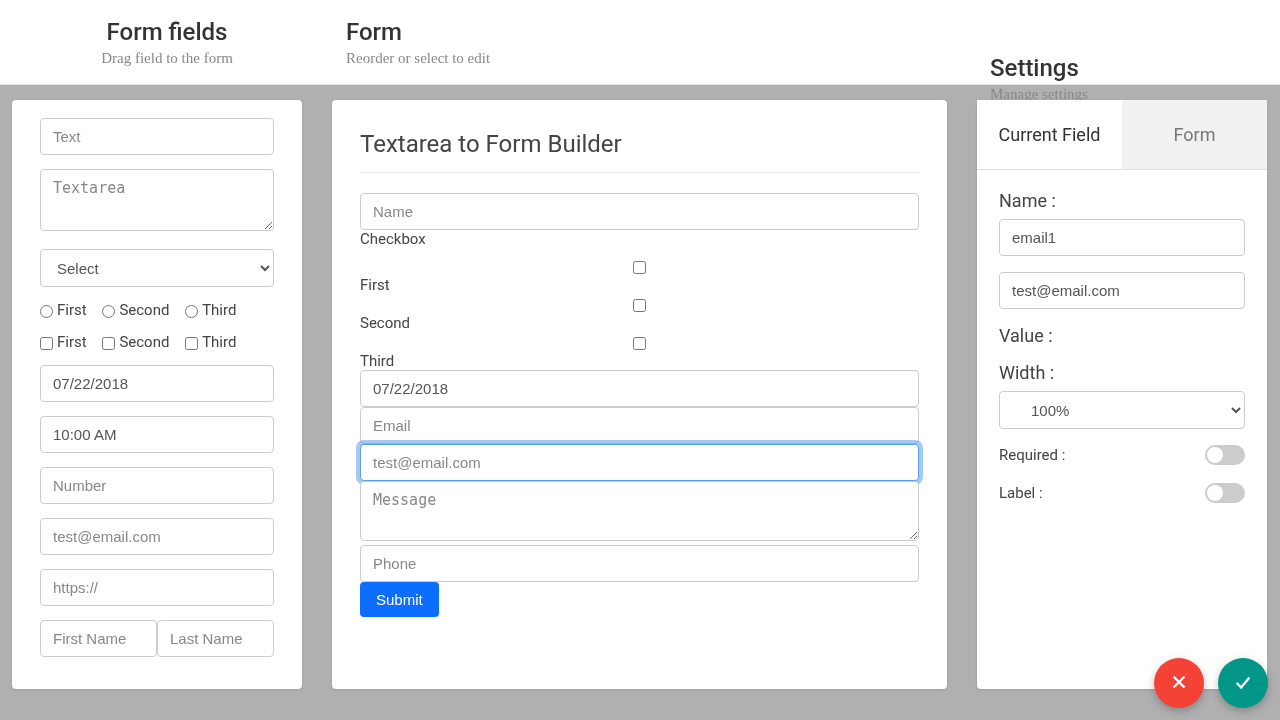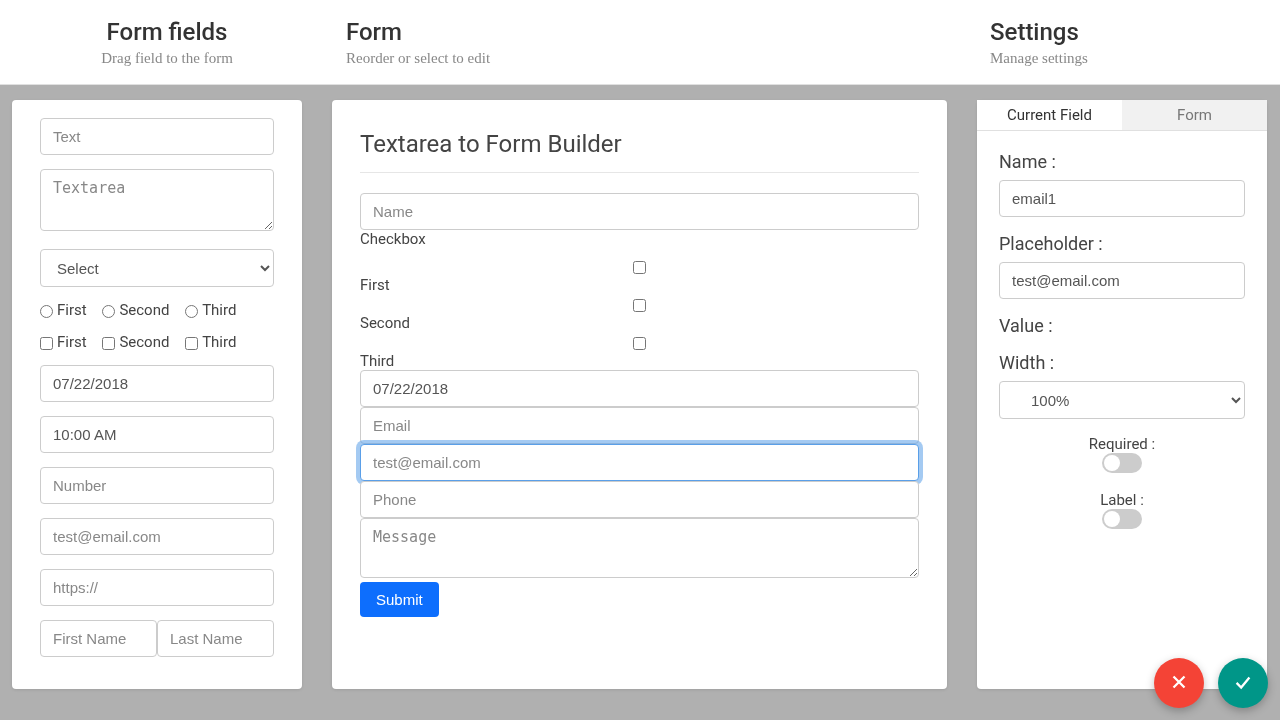--- a/index.html
+++ b/index.html
@@ -13,21 +13,21 @@
   }
   .header {
     display: flex;
     background: #fff;
     border-bottom: 1px solid #e0e0e0;
     height: 85px;
   }
   .header-col { padding: 18px 12px 12px 12px; }
   .header-col.left { width: 334px; text-align: center; }
   .header-col.center { width: 644px; }
-  .header-col.right { width: 302px; }
+  .header-col.right { width: 302px; margin-top: 36px; }
   .header-col h1 { font-size: 24px; font-weight: 500; color: #333; margin-bottom: 4px; }
   .header-col p { color: #888; font-size: 15px; font-family: Liberation Serif, serif; }
 
   .workspace { display: flex; padding: 15px 12px 0 12px; gap: 30px; }
   .panel {
     background: #fff;
     border-radius: 4px;
     box-shadow: 0 1px 3px rgba(0,0,0,0.1);
   }
   .panel.left { width: 290px; padding: 18px 28px; max-height: 620px; overflow: hidden; }
@@ -83,40 +83,40 @@
     background: #0d6efd;
     color: #fff;
     border: none;
     border-radius: 4px;
     padding: 9px 16px;
     font-size: 15px;
     cursor: pointer;
   }
 
   .tabs { display: flex; border-bottom: 1px solid #e0e0e0; }
-  .tabs .tab { flex: 1; text-align: center; padding: 6px 8px; font-size: 15px; cursor: pointer; }
+  .tabs .tab { flex: 1; text-align: center; padding: 24px 8px; font-size: 18px; cursor: pointer; }
   .tabs .tab.active { background: #fff; color: #333; }
   .tabs .tab.inactive { background: #f1f1f1; color: #777; }
 
   .settings-body { padding: 20px 22px; }
   .settings-body .setting { margin-bottom: 16px; }
   .settings-body .setting .slabel { font-size: 18px; color: #444; margin-bottom: 8px; display: block; }
   .settings-body input[type="text"], .settings-body select {
     width: 100%;
     border: 1px solid #ccc;
     border-radius: 4px;
     padding: 9px 12px;
     font-size: 15px;
     color: #555;
     background: #fff;
   }
   .settings-body input[type="text"]::placeholder { color: #aaa; }
   .settings-body select { height: 38px; appearance: menulist; padding-left: 27px; }
 
-  .toggle-row { display: flex; align-items: center; justify-content: space-between; margin-bottom: 18px; flex-direction: column; }
+  .toggle-row { display: flex; align-items: center; justify-content: space-between; margin-bottom: 18px; }
   .toggle-row .slabel { font-size: 15px; color: #444; }
   .toggle {
     width: 40px; height: 20px; border-radius: 10px; background: #ccc; position: relative; cursor: pointer;
   }
   .toggle::after {
     content: ""; position: absolute; left: 2px; top: 2px; width: 16px; height: 16px; border-radius: 50%; background: #fff;
   }
 
   .fab-row { position: fixed; right: 12px; bottom: 12px; display: flex; gap: 14px; }
   .fab {
@@ -191,40 +191,39 @@
     <div class="form-field">
       <input type="text" value="07/22/2018" style="">
     </div>
     <div class="form-field">
       <input type="text" placeholder="Email" style="">
     </div>
     <div class="form-field selected">
       <input type="text" placeholder="test@email.com" style="">
     </div>
     <div class="form-field">
+      <textarea placeholder="Message" style=""></textarea>
+    </div>
+    <div class="form-field">
       <input type="text" placeholder="Phone" style="">
-    </div>
-    <div class="form-field">
-      <textarea placeholder="Message" style=""></textarea>
     </div>
     <button class="btn-primary">Submit</button>
   </div>
 
   <div class="panel right">
     <div class="tabs">
       <div class="tab active">Current Field</div>
       <div class="tab inactive">Form</div>
     </div>
     <div class="settings-body">
       <div class="setting">
         <span class="slabel">Name :</span>
         <input type="text" value="email1" style="">
       </div>
       <div class="setting">
-        <span class="slabel">Placeholder :</span>
         <input type="text" value="test@email.com" style="">
       </div>
       <div class="setting">
         <span class="slabel">Value :</span>
       </div>
       <div class="setting">
         <span class="slabel">Width :</span>
         <select>
           <option>100%</option>
         </select>

